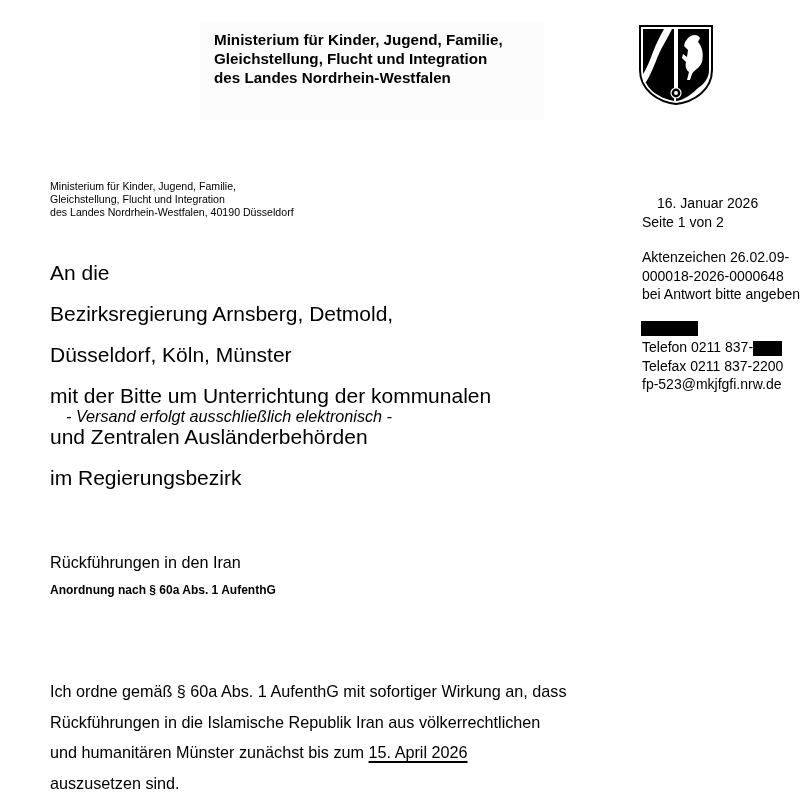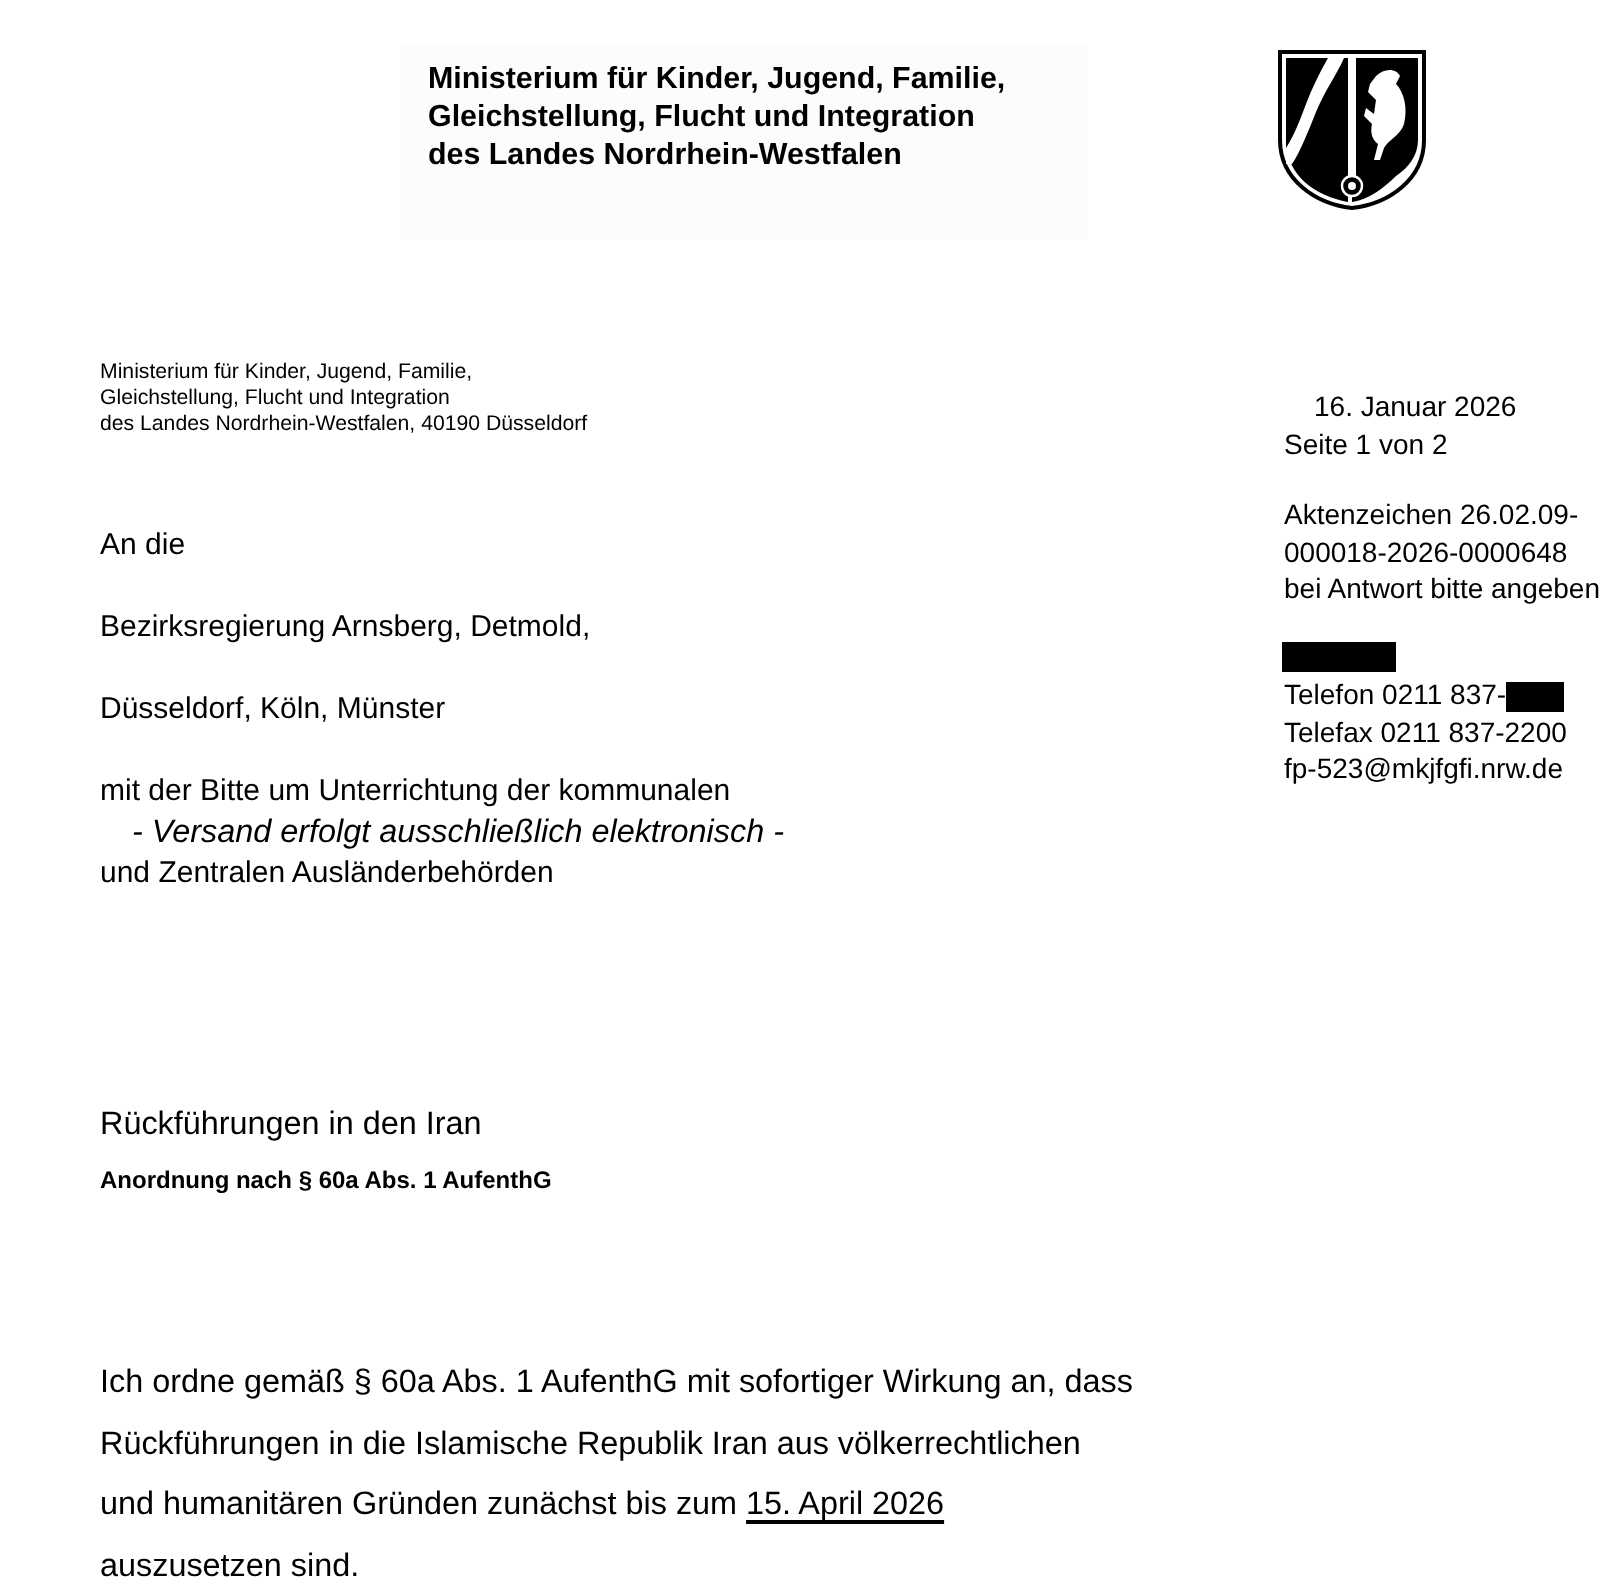--- a/index.html
+++ b/index.html
@@ -6,21 +6,21 @@
   body { width: 804px; height: 796px; position: relative; overflow: hidden; color: #000; font-family: "Liberation Sans", sans-serif; }
   .abs { position: absolute; }
 
   .header-box { left: 200px; top: 22px; width: 344px; height: 98px; background: #fcfcfc; }
   .header-title { left: 214px; top: 30px; font-size: 15.2px; font-weight: bold; line-height: 19px; white-space: pre-line; }
 
   .coat { left: 638px; top: 24px; width: 76px; height: 82px; }
 
   .sender-line { left: 50px; top: 180px; font-size: 10.6px; line-height: 13px; white-space: pre-line; }
 
-  .recipient { left: 50px; top: 242px; font-size: 15px; line-height: 20.5px; white-space: pre-line; }
+  .recipient { left: 50px; top: 242px; font-size: 21px; line-height: 20.5px; white-space: pre-line; }
 
   .delivery { left: 50px; top: 407px; font-size: 16.2px; font-style: italic; margin-left: 16px; }
 
   .side { left: 642px; font-size: 14px; line-height: 18.5px; }
   .side .row { white-space: nowrap; }
   .date-row { padding-left: 15px; }
 
   .redact { display: inline-block; background: #000; vertical-align: middle; }
 
   .subject { left: 50px; top: 553px; font-size: 16.2px; font-weight: normal; }
@@ -59,20 +59,21 @@
 <div class="abs sender-line">Ministerium für Kinder, Jugend, Familie,
 Gleichstellung, Flucht und Integration
 des Landes Nordrhein-Westfalen, 40190 Düsseldorf</div>
 
 <div class="abs recipient">
   <div>An die</div>
   <div>Bezirksregierung Arnsberg, Detmold,</div>
   <div>Düsseldorf, Köln, Münster</div>
   <div>mit der Bitte um Unterrichtung der kommunalen</div>
   <div>und Zentralen Ausländerbehörden</div>
+  <div>im Regierungsbezirk</div>
 </div>
 
 <div class="abs delivery">- Versand erfolgt ausschließlich elektronisch -</div>
 
 <div class="abs side" style="top:194px;">
   <div class="row date-row">16. Januar 2026</div>
   <div class="row">Seite 1 von 2</div>
 </div>
 
 <div class="abs side" style="top:248px;">
@@ -90,15 +91,15 @@
   <div class="row">Telefax 0211 837-2200</div>
   <div class="row">fp-523@mkjfgfi.nrw.de</div>
 </div>
 
 <div class="abs subject">Rückführungen in den Iran</div>
 <div class="abs subline">Anordnung nach § 60a Abs. 1 AufenthG</div>
 
 <div class="abs body-text">
   <div class="ln">Ich ordne gemäß § 60a Abs. 1 AufenthG mit sofortiger Wirkung an, dass</div>
   <div class="ln">Rückführungen in die Islamische Republik Iran aus völkerrechtlichen</div>
-  <div class="ln"><span>und humanitären Gründen zunächst bis zum </span><span class="highlight">15. April 2026</span></div>
+  <div class="ln"><span>und humanitären Münster zunächst bis zum </span><span class="highlight">15. April 2026</span></div>
   <div class="ln">auszusetzen sind.</div>
 </div>
 
 </body></html>

